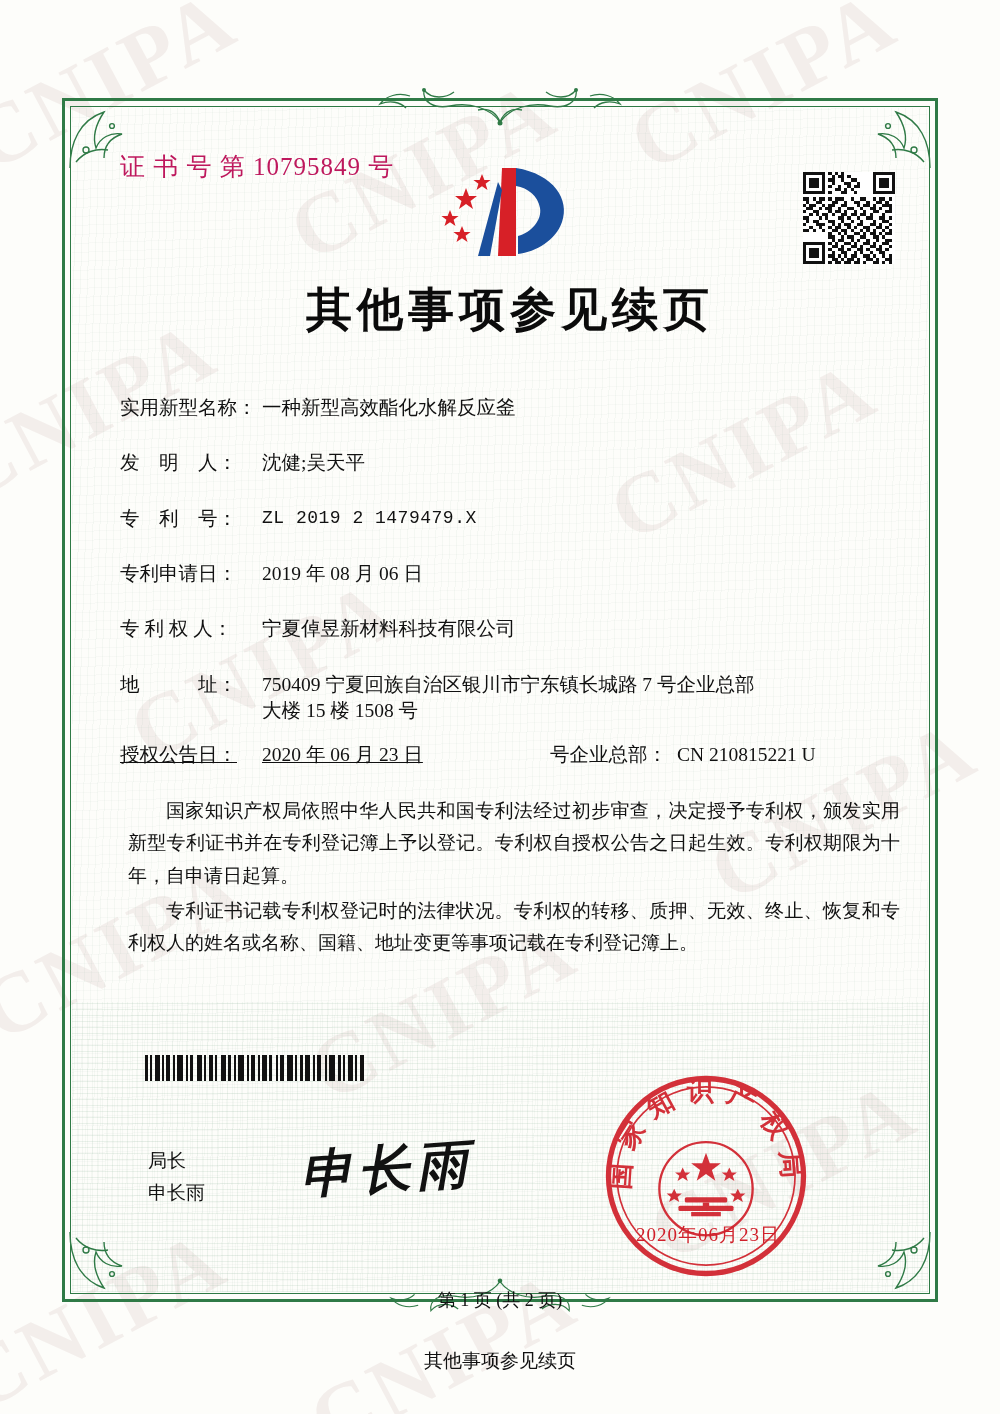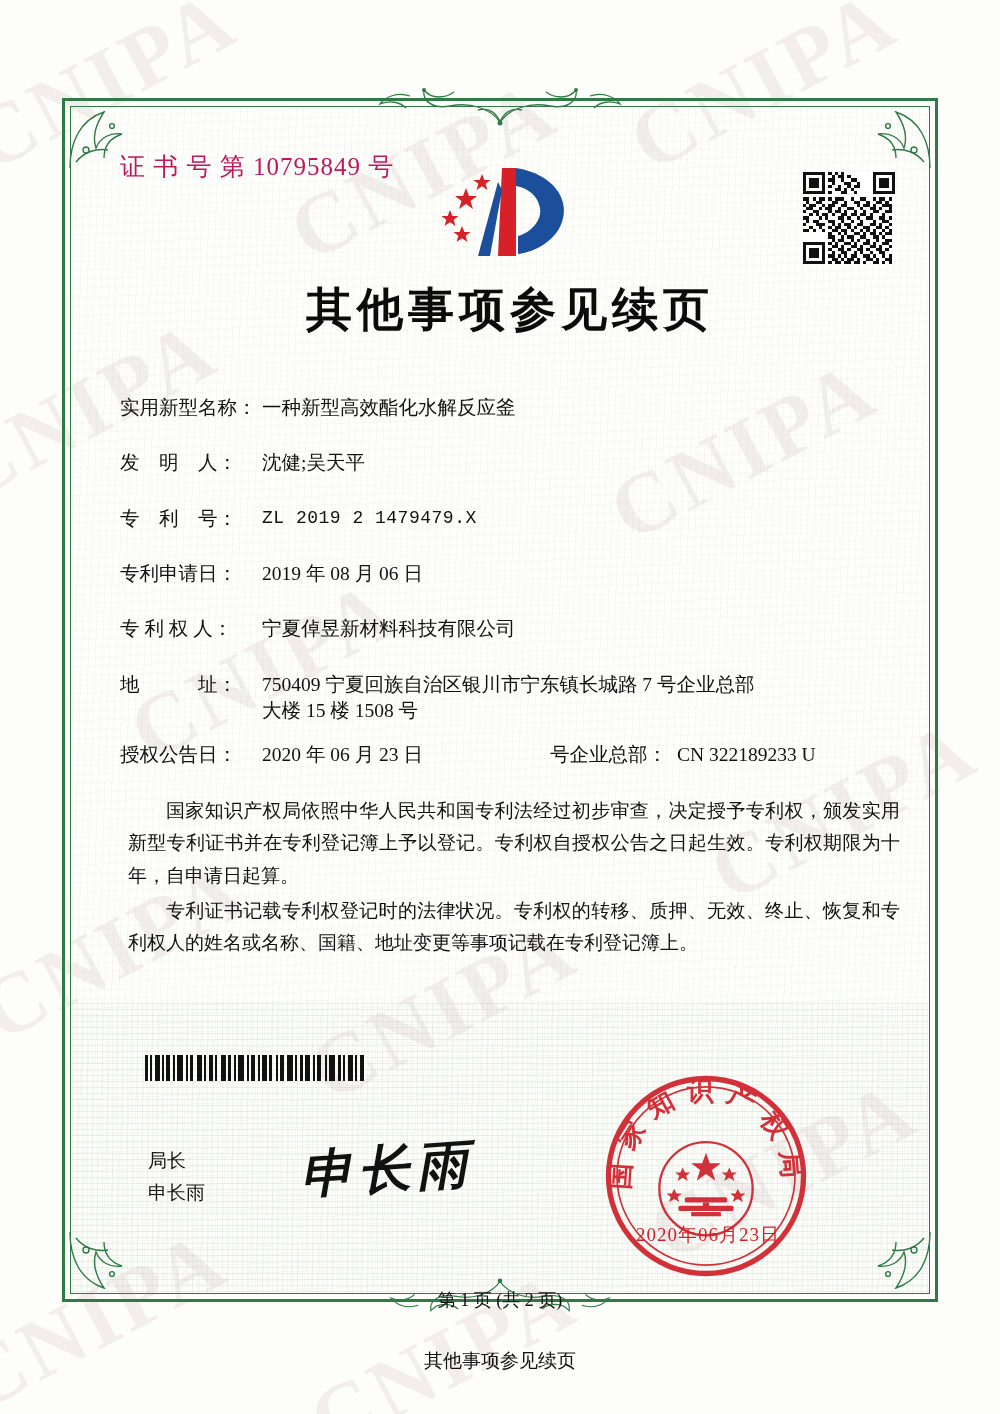--- a/index.html
+++ b/index.html
@@ -186,21 +186,21 @@
     font-size: 18px;
     letter-spacing: 0.5px;
   }
   .field-value .line2 { display: block; }
 
   .row-split {
     display: flex;
     align-items: flex-start;
     margin-bottom: 10px;
   }
-  .split-left { display: flex; width: 430px; }
+  .split-left { display: flex; width: 430px; text-decoration: underline; }
   .split-right { display: flex; }
   .split-right .field-label { width: auto; flex: none; margin-right: 10px; }
 
   .paragraphs {
     margin-top: 26px;
     font-size: 19px;
     line-height: 1.72;
     color: #111;
     text-align: justify;
   }
@@ -648,21 +648,21 @@
         </div>
       </div>
 
       <div class="row-split">
         <div class="split-left">
           <div class="field-label">授权公告日：</div>
           <div class="field-value">2020 年 06 月 23 日</div>
         </div>
         <div class="split-right">
           <div class="field-label">号企业总部：</div>
-          <div class="field-value">CN 322189233 U</div>
+          <div class="field-value">CN 210815221 U</div>
         </div>
       </div>
 
     </div>
 
     <div class="paragraphs">
       <p>国家知识产权局依照中华人民共和国专利法经过初步审查，决定授予专利权，颁发实用新型专利证书并在专利登记簿上予以登记。专利权自授权公告之日起生效。专利权期限为十年，自申请日起算。</p>
       <p>专利证书记载专利权登记时的法律状况。专利权的转移、质押、无效、终止、恢复和专利权人的姓名或名称、国籍、地址变更等事项记载在专利登记簿上。</p>
     </div>
   </div>

